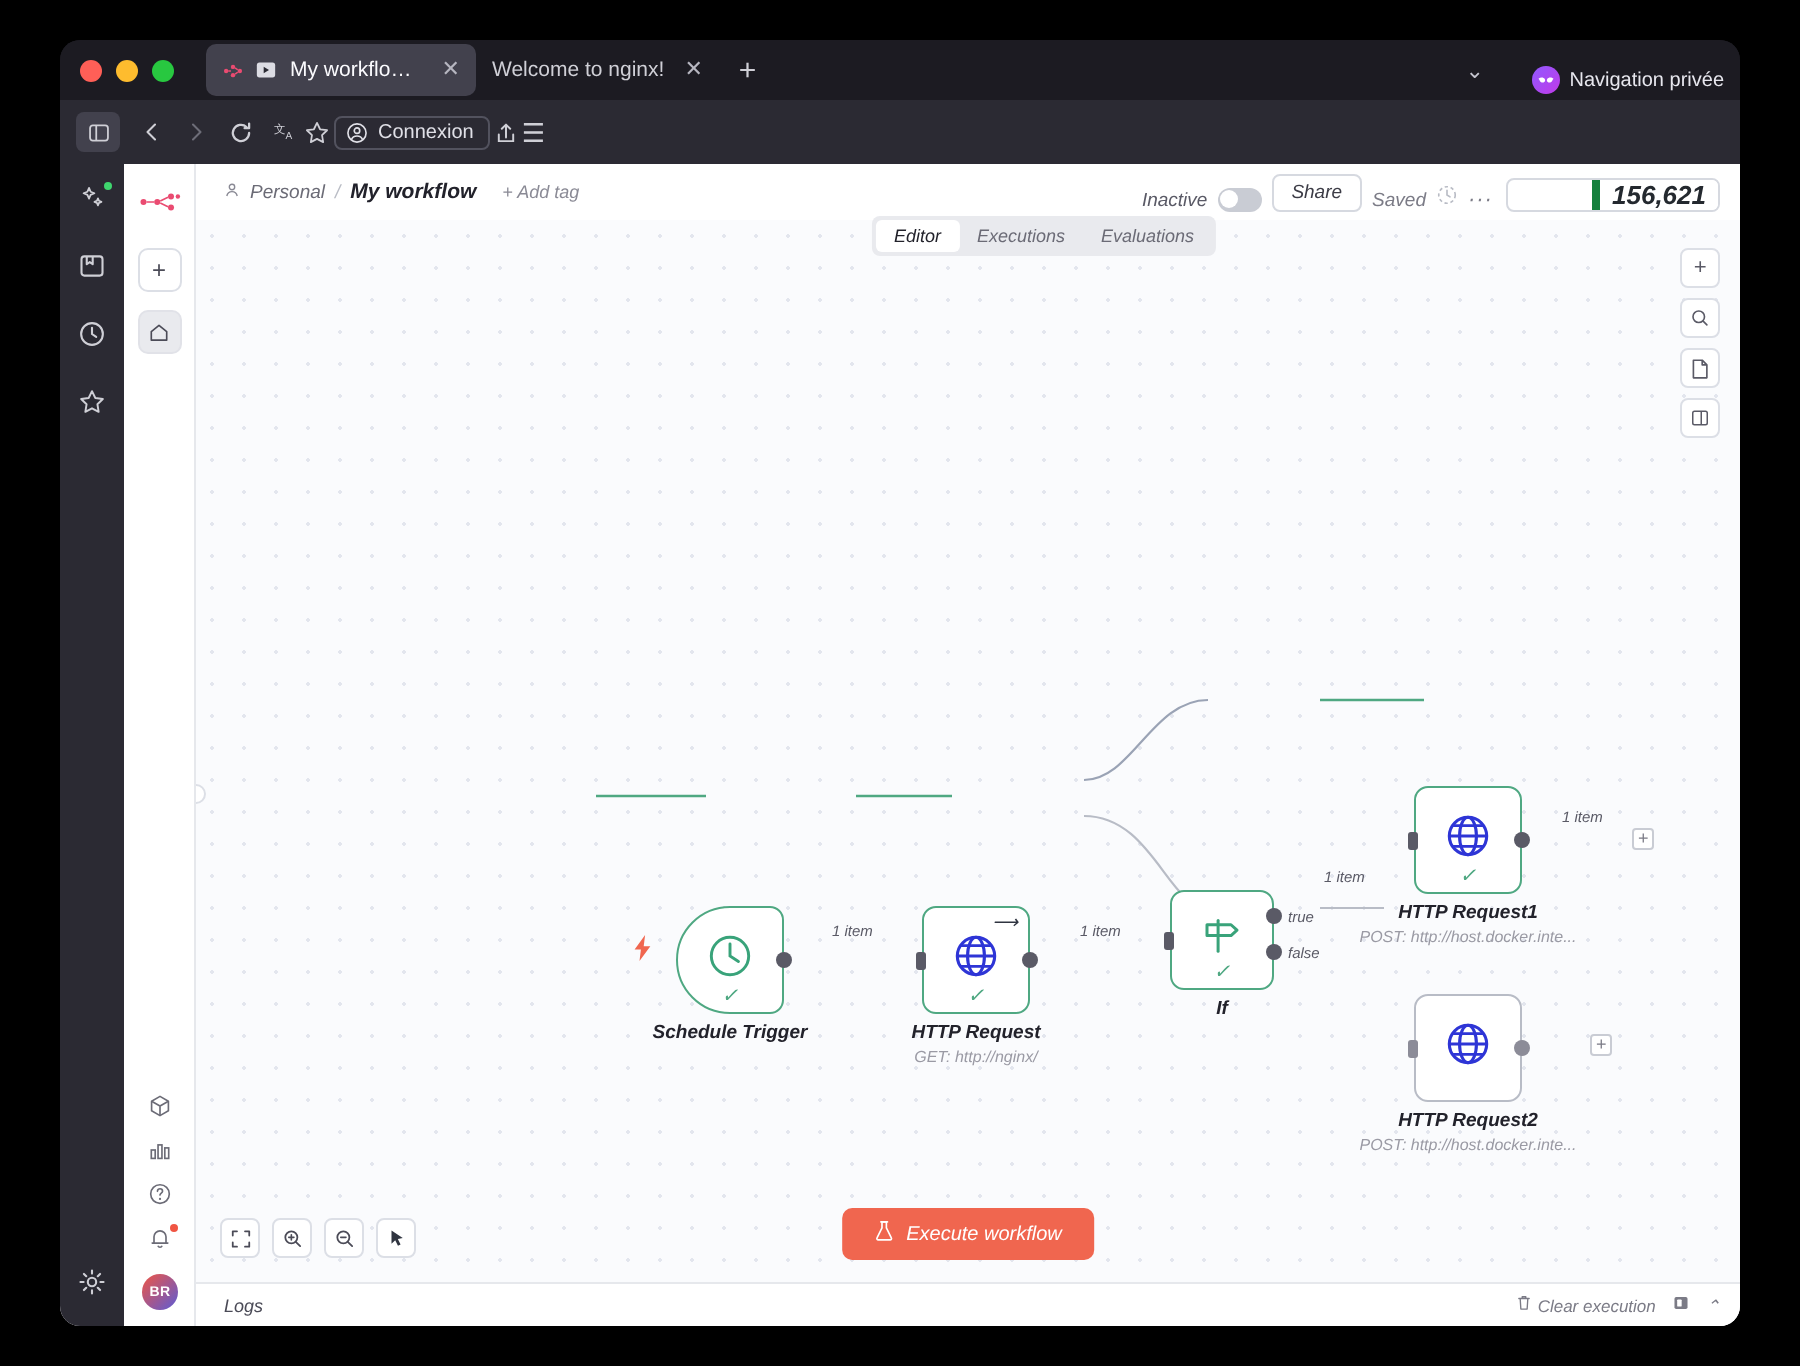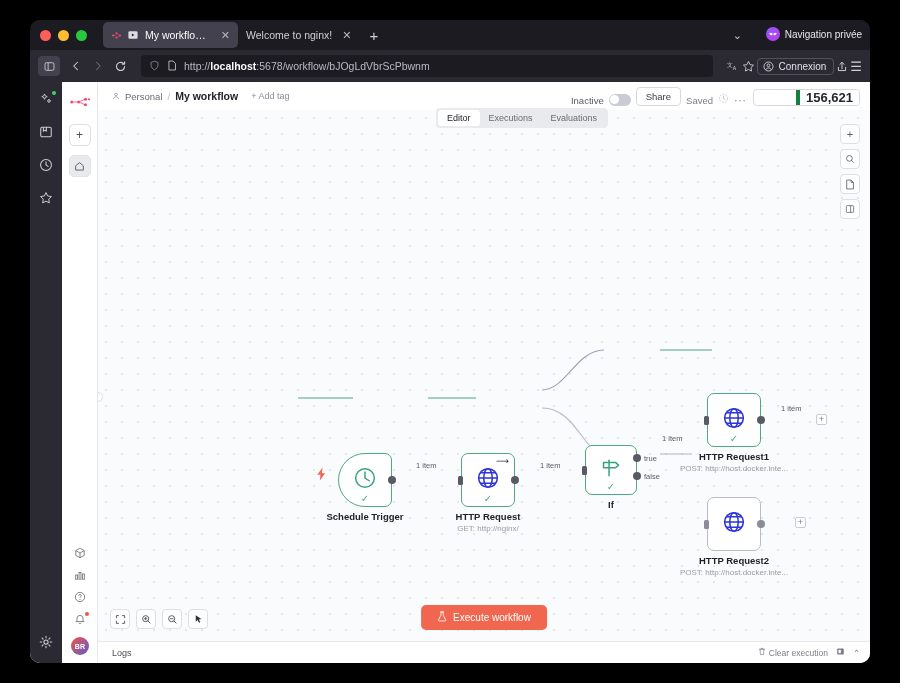--- a/index.html
+++ b/index.html
@@ -34,21 +34,21 @@
     height: 26px; padding: 0 8px; border-radius: 5px;
     font-size: 10.5px; color: #cfcfd6; max-width: 135px;
   }
   .tab.active { background: #42414d; color: #fbfbfe; }
   .tab .fav { width: 11px; height: 11px; flex: 0 0 11px; position: relative; }
   .tab .label { white-space: nowrap; overflow: hidden; text-overflow: ellipsis; }
   .tab .x { font-size: 11px; color: #b6b6c0; margin-left: 4px; line-height: 1; }
   .newtab { color: #cfcfd6; font-size: 15px; margin-left: 10px; line-height: 1; }
 
   .chev-down { position: absolute; right: 128px; top: 9px; color: #c6c6d0; font-size: 11px; }
-  .private { position: absolute; right: 8px; top: 7px; display: flex; align-items: center; gap: 5px;
+  .private { position: absolute; right: 8px; top: 13px; display: flex; align-items: center; gap: 5px;
              font-size: 10px; color: #e7e7ee; }
   .private .mask { width: 14px; height: 14px; border-radius: 50%;
                    background: linear-gradient(135deg,#9059ff,#c13ae8); display:flex;
                    align-items:center; justify-content:center; }
 
   
   .navbar {
     height: 32px; background: #2b2a33; display: flex; align-items: center;
     padding: 0 8px; gap: 10px; position: relative;
   }
@@ -91,21 +91,21 @@
   .badge-dot { position: absolute; top: -1px; right: -3px; width: 4px; height: 4px;
                border-radius: 50%; background: #f05543; }
   .avatar {
     width: 18px; height: 18px; border-radius: 50%; margin-top: 2px; margin-bottom: 2px;
     background: linear-gradient(135deg,#f05543,#5b5bd6);
     color: #fff; font-size: 7px; display:flex; align-items:center; justify-content:center;
     font-weight: 700; letter-spacing: .2px;
   }
 
   
-  .main { flex: 1; display: flex; flex-direction: column; position: relative; }
+  .main { flex: 1; display: flex; flex-direction: column; position: relative; font-style: italic; }
 
   
   .appheader {
     height: 28px; background: #fff; display: flex; align-items: center;
     padding: 0 10px 0 14px; font-size: 9.5px; color: #3c3c46; position: relative; z-index: 5;
   }
   .crumb { display: flex; align-items: center; gap: 5px; color: #6b6b76; }
   .crumb .wf { color: #22222b; font-weight: 700; font-size: 10.5px; }
   .crumb .sep { color: #b9bcc5; }
   .addtag { color: #8a8a95; font-size: 9px; margin-left: 8px; }
@@ -266,33 +266,20 @@
             <path d="M6 3l5 5-5 5" stroke="#6d6d78" stroke-width="1.4" fill="none" stroke-linecap="round" stroke-linejoin="round"></path>
           </svg>
       </div>
       <div class="navicon">
         <svg width="13" height="13" viewBox="0 0 16 16">
             <path d="M13 8a5 5 0 1 1-1.6-3.7" stroke="#cfcfd6" stroke-width="1.4" fill="none" stroke-linecap="round"></path>
             <path d="M13 2.2V5h-2.8" stroke="#cfcfd6" stroke-width="1.4" fill="none" stroke-linecap="round" stroke-linejoin="round"></path>
           </svg>
       </div>
 
-      <div class="urlbar">
-        <span>
-          <svg width="11" height="11" viewBox="0 0 16 16">
-              <path d="M8 1.8l5 1.8v4c0 3-2.2 5.3-5 6.6-2.8-1.3-5-3.6-5-6.6v-4z" stroke="#8e8e99" stroke-width="1.2" fill="none"></path>
-            </svg>
-        </span>
-        <span>
-          <svg width="10" height="11" viewBox="0 0 14 16">
-              <path d="M2.5 1.5h6l3.5 3.5v9.5h-9.5z" stroke="#cfcfd6" stroke-width="1.2" fill="none" stroke-linejoin="round"></path>
-            </svg>
-        </span>
-        <span class="urltext"><span id="url-scheme">http://</span><b id="url-host">localhost</b><span id="url-rest">:5678/workflow/bJOgLdVbrScPbwnm</span></span>
-      </div>
 
       <div class="toolbar-right">
         <span class="navicon">
           <svg width="13" height="12" viewBox="0 0 18 16">
               <text x="0" y="9" font-size="8" fill="#cfcfd6" font-family="Liberation Sans">文</text>
               <text x="8" y="13" font-size="7" fill="#cfcfd6" font-family="Liberation Sans">A</text>
             </svg>
         </span>
         <span class="navicon">
           <svg width="13" height="13" viewBox="0 0 16 16">

